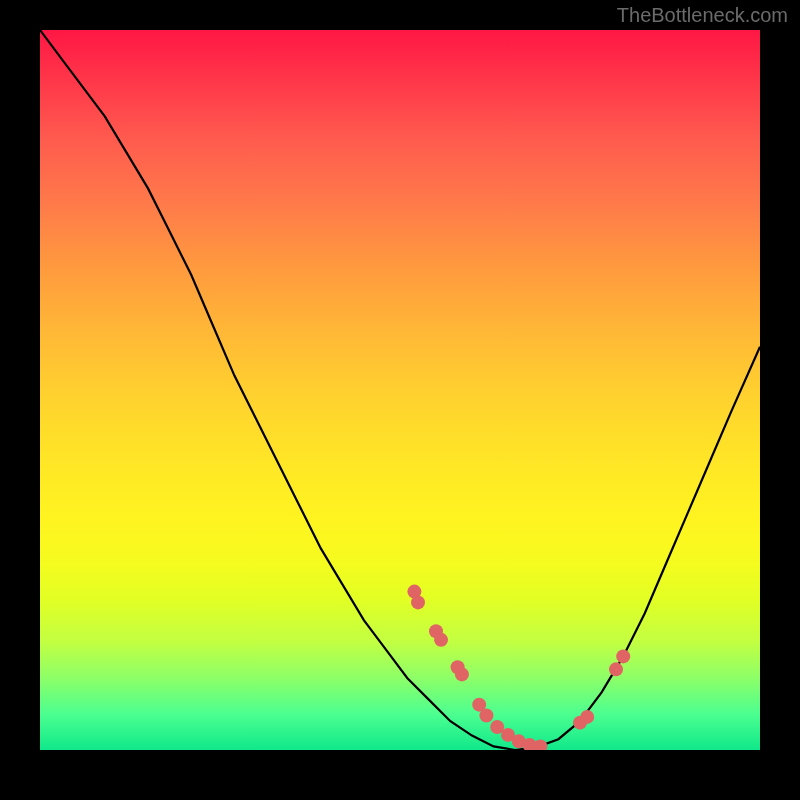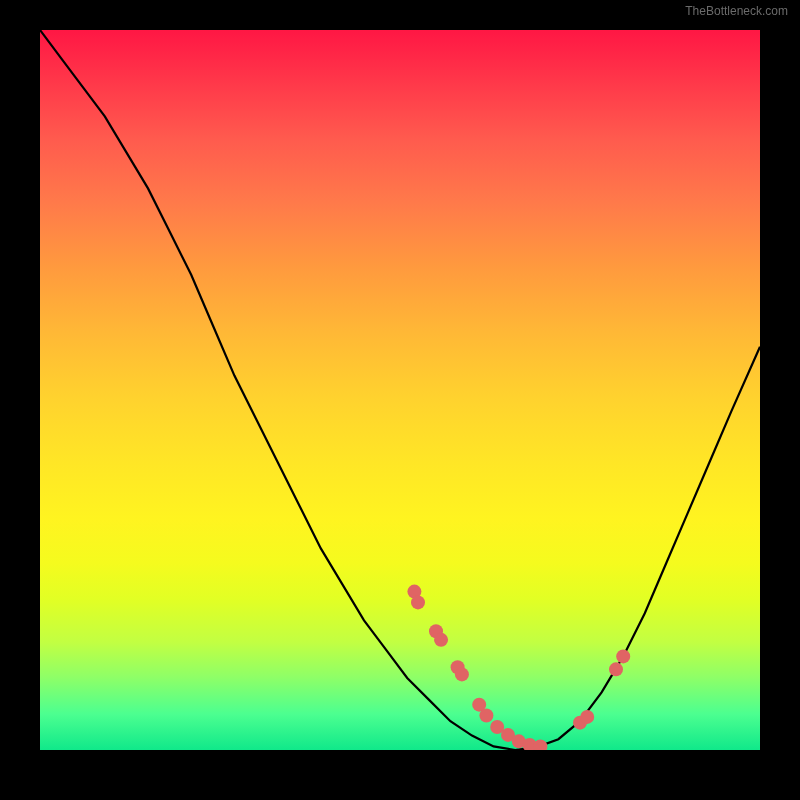--- a/index.html
+++ b/index.html
@@ -1,18 +1,18 @@
 <!DOCTYPE html>
 <html><head>
 <meta charset="utf-8">
 <style>
   * { margin: 0; padding: 0; box-sizing: border-box; }
   body { background: #000; width: 800px; height: 800px; overflow: hidden; font-family: Arial, sans-serif; }
   .container { position: relative; width: 800px; height: 800px; background: #000; }
-  .watermark { position: absolute; top: 4px; right: 12px; color: #6b6b6b; font-size: 12px; font-weight: 500; z-index: 10; }
+  .watermark { position: absolute; top: 4px; right: 12px; color: #6b6b6b; font-size: 20px; font-weight: 500; z-index: 10; }
   .plot-area { position: absolute; left: 40px; top: 30px; width: 720px; height: 720px; }
   .gradient-bg { position: absolute; left: 0; top: 0; width: 100%; height: 100%;
     background: linear-gradient(to bottom,
       #ff1744 0%,
       #ff3b4a 8%,
       #ff5a4e 15%,
       #ff7a4a 24%,
       #ff9a3e 33%,
       #ffb836 42%,
       #ffd22e 51%,

